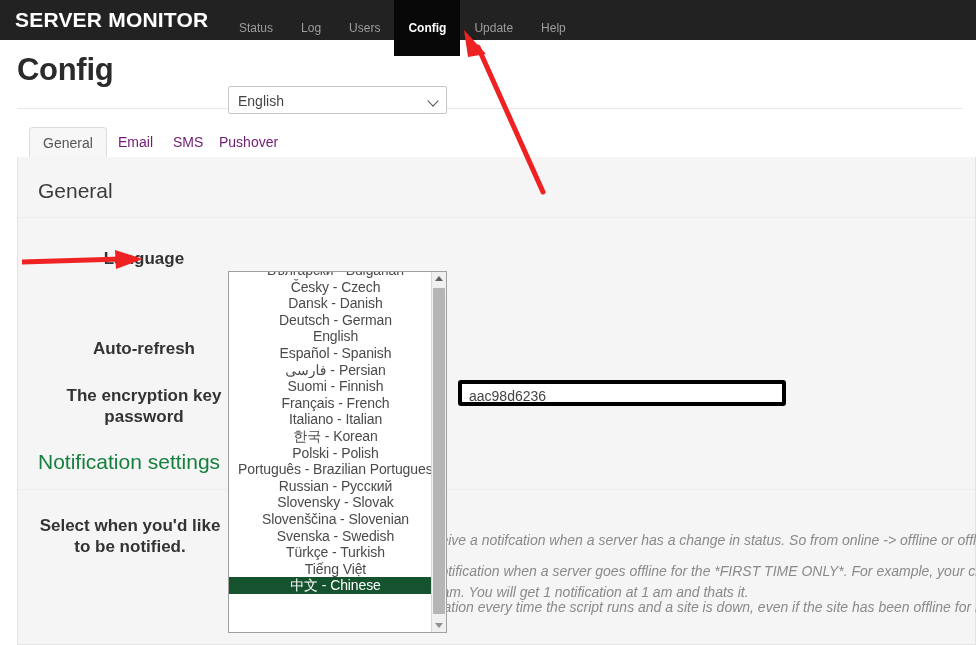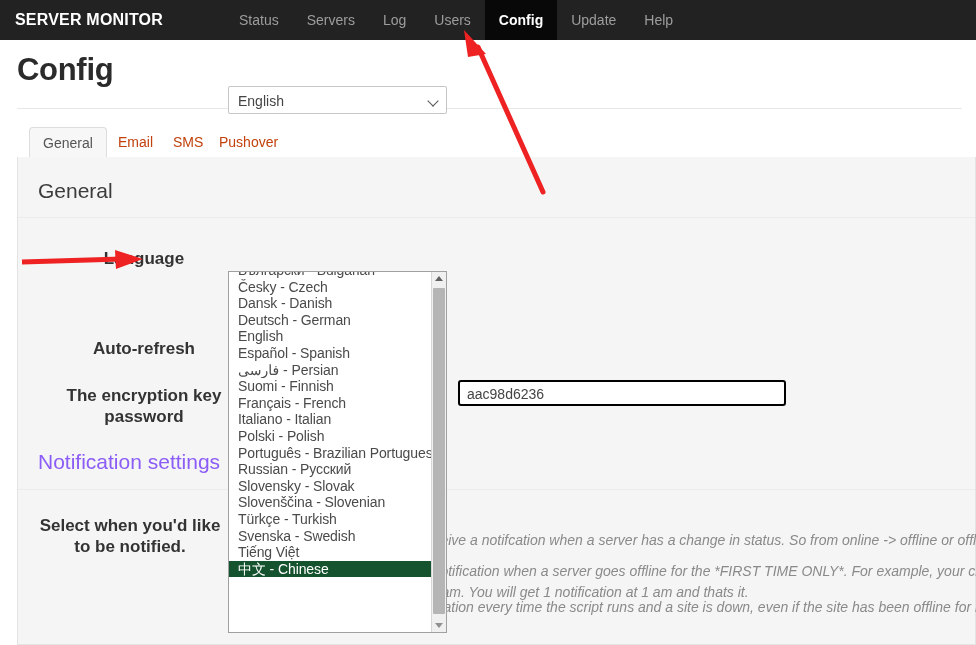--- a/index.html
+++ b/index.html
@@ -26,40 +26,40 @@
     background: #222222;
     box-sizing: border-box;
   }
   .navbar-brand {
     position: absolute;
     left: 15px;
     top: 0;
     height: 40px;
     line-height: 40px;
     color: #ffffff;
-    font-size: 16px;
+    font-size: 21px;
     font-weight: bold;
     letter-spacing: 0.2px;
     white-space: nowrap;
   }
   .nav-links {
     position: absolute;
     left: 225px;
     top: 0;
     height: 40px;
     display: flex;
     align-items: stretch;
   }
   .nav-link {
     display: block;
-    padding: 0 14px;
+    padding: 8px 14px;
     height: 40px;
     line-height: 40px;
     color: #9d9d9d;
-    font-size: 14px;
+    font-size: 12px;
     text-decoration: none;
     white-space: nowrap;
     cursor: pointer;
   }
   .nav-link.active {
     color: #ffffff;
     background: #080808;
     font-weight: bold;
   }
 
@@ -93,21 +93,21 @@
     border-bottom: 1px solid #dddddd;
     box-sizing: border-box;
   }
   .tab {
     position: absolute;
     top: 0;
     height: 31px;
     line-height: 30px;
     padding: 0 13px;
     font-size: 14px;
-    color: #c2410c;
+    color: #701a75;
     cursor: pointer;
     box-sizing: border-box;
     white-space: nowrap;
   }
   .tab.active {
     color: #555555;
     background: #f7f7f7;
     border: 1px solid #dddddd;
     border-bottom: 1px solid #f5f5f5;
     border-radius: 4px 4px 0 0;
@@ -154,21 +154,21 @@
   }
   .lbl-language { left: 40px; top: 92px; width: 172px; }
   .lbl-autorefresh { left: 40px; top: 182px; width: 172px; }
   .lbl-enckey { left: 40px; top: 228px; width: 172px; line-height: 21px; }
 
   .section-heading {
     position: absolute;
     left: 20px;
     top: 293px;
     font-size: 21px;
-    color: #8b5cf6;
+    color: #15803d;
     font-weight: normal;
     margin: 0;
   }
   .section-rule {
     position: absolute;
     left: 0;
     top: 332px;
     width: 957px;
     height: 1px;
     background: #ececec;
@@ -219,21 +219,21 @@
   }
 
   
   .text-input {
     position: absolute;
     left: 440px;
     top: 223px;
     width: 328px;
     height: 26px;
     background: #ffffff;
-    border: 2px solid #000000;
+    border: 4px solid #000000;
     border-radius: 3px;
     box-sizing: border-box;
     padding: 0 7px;
     font-family: "Liberation Sans", sans-serif;
     font-size: 14px;
     color: #444444;
     line-height: 24px;
     overflow: hidden;
     white-space: nowrap;
   }
@@ -262,20 +262,21 @@
     border: 1px solid #a0a0a0;
     box-sizing: border-box;
     overflow: hidden;
     z-index: 50;
   }
   .dd-inner {
     position: absolute;
     left: 0;
     top: -10px;
     width: 204px;
+    text-align: center;
   }
   .dd-item {
     height: 16.6px;
     line-height: 16.6px;
     padding: 0 0 0 9px;
     font-size: 14px;
     color: #4a4a4a;
     white-space: nowrap;
     overflow: hidden;
     cursor: default;
@@ -343,21 +344,20 @@
     z-index: 200;
   }
 </style>
 </head>
 <body>
 
 <div class="navbar">
   <div class="navbar-brand">SERVER MONITOR</div>
   <div class="nav-links">
     <a class="nav-link">Status</a>
-    <a class="nav-link">Servers</a>
     <a class="nav-link">Log</a>
     <a class="nav-link">Users</a>
     <a class="nav-link active">Config</a>
     <a class="nav-link">Update</a>
     <a class="nav-link">Help</a>
   </div>
 </div>
 
 <h1 class="page-title">Config</h1>
 <div class="title-rule"></div>
@@ -399,27 +399,28 @@
       <div class="dd-item">Български - Bulgarian</div>
       <div class="dd-item">Česky - Czech</div>
       <div class="dd-item">Dansk - Danish</div>
       <div class="dd-item">Deutsch - German</div>
       <div class="dd-item">English</div>
       <div class="dd-item">Español - Spanish</div>
       <div class="dd-item">فارسی - Persian</div>
       <div class="dd-item">Suomi - Finnish</div>
       <div class="dd-item">Français - French</div>
       <div class="dd-item">Italiano - Italian</div>
+      <div class="dd-item">한국 - Korean</div>
       <div class="dd-item">Polski - Polish</div>
       <div class="dd-item">Português - Brazilian Portuguese</div>
       <div class="dd-item">Russian - Русский</div>
       <div class="dd-item">Slovensky - Slovak</div>
       <div class="dd-item">Slovenščina - Slovenian</div>
+      <div class="dd-item">Svenska - Swedish</div>
       <div class="dd-item">Türkçe - Turkish</div>
-      <div class="dd-item">Svenska - Swedish</div>
       <div class="dd-item">Tiếng Việt</div>
       <div class="dd-item selected">中文 - Chinese</div>
     </div>
   <div class="dd-scrollbar">
     <div class="dd-sb-arrow up"></div>
     <div class="dd-sb-thumb"></div>
     <div class="dd-sb-arrow down"></div>
   </div>
 </div>
 

